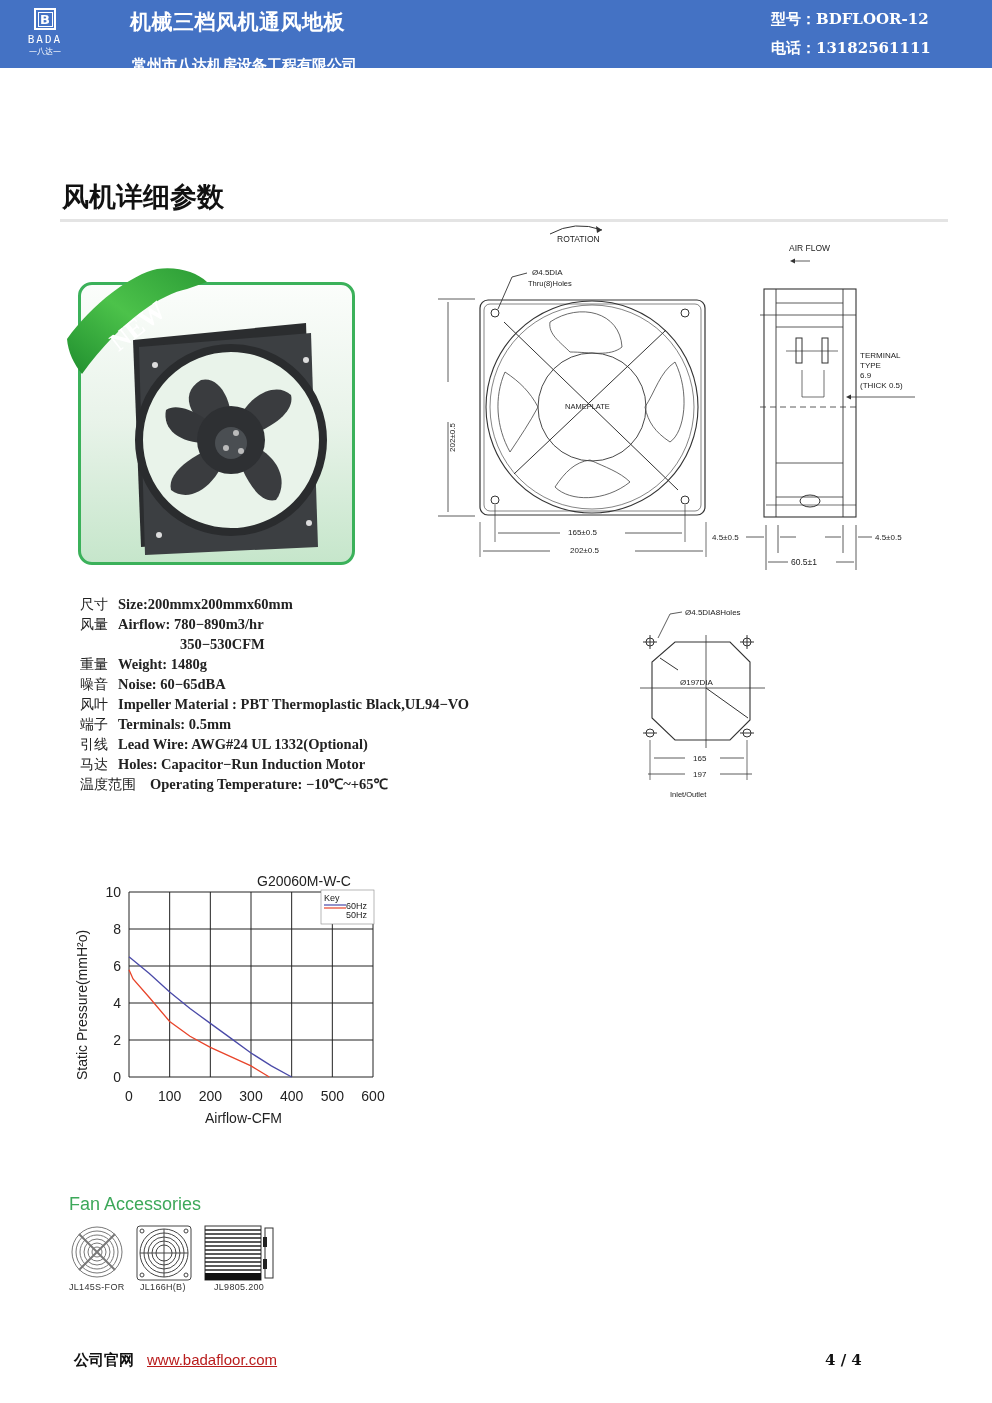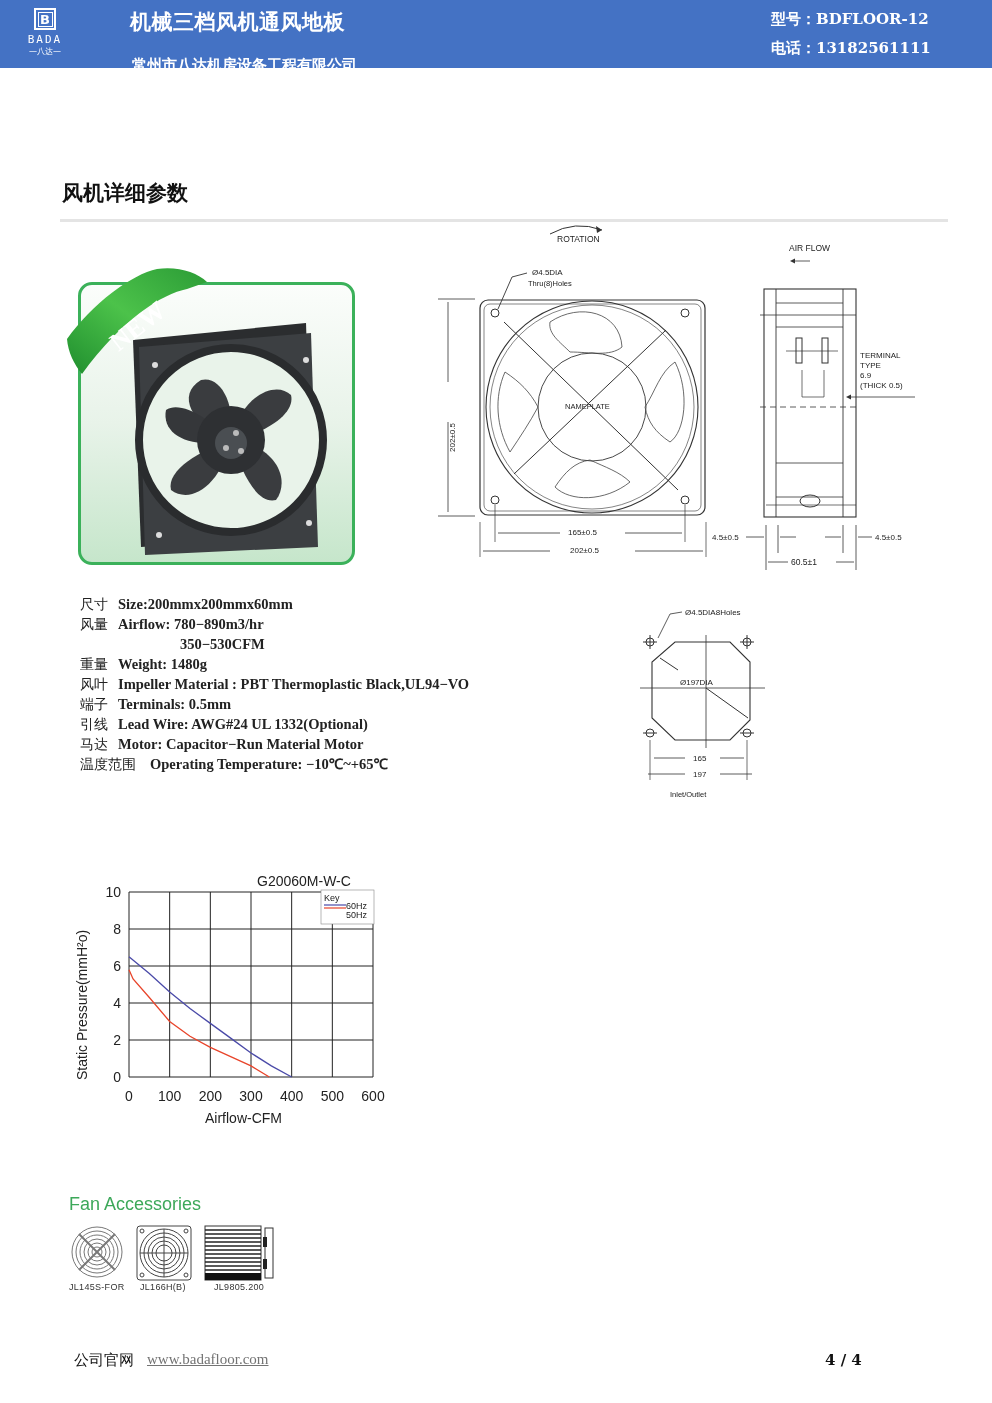--- a/index.html
+++ b/index.html
@@ -12,21 +12,21 @@
   .logo-box { width: 22px; height: 22px; margin: 0 auto; border: 2px solid #fff; display: flex; align-items: center; justify-content: center; }
   .logo-box span { font-family: "DejaVu Sans", sans-serif; font-weight: bold; font-size: 13px; line-height: 13px; border: 1.5px solid #fff; width: 15px; height: 15px; display:block; text-align:center; }
   .logo-text { font-family: "DejaVu Sans Mono", monospace; font-size: 11px; letter-spacing: 2px; margin-top: 4px; line-height: 11px; }
   .logo-sub { font-family: "DejaVu Sans", sans-serif; font-size: 8px; margin-top: 2px; line-height: 9px; }
   .hdr-title { position: absolute; left: 130px; top: 8px; font-size: 21px; font-weight: bold; font-family: "DejaVu Serif", serif; letter-spacing: 0.5px; }
   .hdr-company { position: absolute; left: 132px; top: 56px; font-size: 15px; font-weight: bold; font-family: "DejaVu Sans", sans-serif; }
   .hdr-model { position: absolute; left: 771px; top: 10px; font-size: 15px; font-weight: bold; }
   .hdr-phone { position: absolute; left: 771px; top: 39px; font-size: 15px; font-weight: bold; }
 
   
-  .section-title { position: absolute; left: 62px; top: 179px; font-size: 21px; font-weight: bold; font-family: "DejaVu Sans", sans-serif; }
+  .section-title { position: absolute; left: 62px; top: 179px; font-size: 27px; font-weight: bold; font-family: "DejaVu Sans", sans-serif; }
   .section-rule { position: absolute; left: 60px; top: 219px; width: 888px; height: 3px; background: #e4e4e4; }
 
   
   .photo-frame { position: absolute; left: 78px; top: 282px; width: 277px; height: 283px; border: 3px solid #3bb15a; border-radius: 14px; background: linear-gradient(#fbfdfb, #e8f3e9 50%, #c6e6cb); overflow: visible; }
   .photo-svg { position: absolute; left: 0; top: 0; }
 
   .drawing { position: absolute; }
   .drawing text { font-family: "Liberation Sans", sans-serif; fill: #222; }
 
   
@@ -39,22 +39,22 @@
   
   .chart { position: absolute; left: 60px; top: 865px; }
   .chart text { font-family: "Liberation Sans", sans-serif; fill: #222; }
 
   
   .acc-title { position: absolute; left: 69px; top: 1194px; font-family: "Liberation Sans", sans-serif; font-size: 18px; color: #3da85a; }
   .acc { position: absolute; top: 1225px; }
   .acc-label { position: absolute; top: 1282px; font-family: "Liberation Sans", sans-serif; font-size: 9px; color: #333; letter-spacing: 0.3px; text-align: right; }
 
   
-  .footer-label { position: absolute; left: 74px; top: 1351px; font-size: 15px; font-weight: normal; font-family: "DejaVu Sans", sans-serif; }
-  .footer-link { position: absolute; left: 147px; top: 1351px; font-size: 15px; font-family: Liberation Serif, serif; color: #737373; text-decoration: underline; }
+  .footer-label { position: absolute; left: 74px; top: 1351px; font-size: 15px; font-weight: bold; font-family: "DejaVu Sans", sans-serif; }
+  .footer-link { position: absolute; left: 147px; top: 1351px; font-size: 15px; font-family: Liberation Sans, sans-serif; color: #b91c1c; text-decoration: underline; }
   .footer-page { position: absolute; left: 825px; top: 1351px; font-size: 15px; font-weight: bold; }
 </style>
 </head>
 <body>
 
 <div class="header">
   <div class="logo">
     <div class="logo-box">
         <span>B</span>
       </div>
@@ -224,24 +224,25 @@
   <line x1="90" y1="174" x2="122" y2="174" stroke="#333" stroke-width="0.8"></line>
   <text x="63" y="177" font-size="8">197</text>
   <text x="40" y="197" font-size="7.5">Inlet/Outlet</text>
 </svg>
 
 <div class="specs">
   <div class="spec-row"><span class="spec-cn">尺寸</span><span>Size:200mmx200mmx60mm</span></div>
   <div class="spec-row"><span class="spec-cn">风量</span><span>Airflow: 780−890m3/hr</span></div>
   <div class="spec-row spec-cont"><span>350−530CFM</span></div>
   <div class="spec-row"><span class="spec-cn">重量</span><span>Weight: 1480g</span></div>
+  <div class="spec-row"><span class="spec-cn">噪音</span><span>Noise: 60−65dBA</span></div>
   <div class="spec-row"><span class="spec-cn">风叶</span><span>Impeller Material : PBT Thermoplastic Black,UL94−VO</span></div>
   <div class="spec-row"><span class="spec-cn">端子</span><span>Terminals: 0.5mm</span></div>
   <div class="spec-row"><span class="spec-cn">引线</span><span>Lead Wire: AWG#24 UL 1332(Optional)</span></div>
-  <div class="spec-row"><span class="spec-cn">马达</span><span>Motor: Capacitor−Run Material Motor</span></div>
+  <div class="spec-row"><span class="spec-cn">马达</span><span>Holes: Capacitor−Run Induction Motor</span></div>
   <div class="spec-row"><span class="spec-cn wide">温度范围</span><span>Operating Temperature: −10℃~+65℃</span></div>
 </div>
 
 <svg class="chart" id="pq-chart" width="340" height="270" viewBox="0 0 340 270">
   <text x="197" y="21" font-size="14">G20060M-W-C</text>
   <g id="grid">
       <line x1="69" y1="27" x2="69" y2="212" stroke="#222" stroke-width="1"></line>
       <line x1="109.66666666666666" y1="27" x2="109.66666666666666" y2="212" stroke="#222" stroke-width="1"></line>
       <line x1="150.33333333333331" y1="27" x2="150.33333333333331" y2="212" stroke="#222" stroke-width="1"></line>
       <line x1="191" y1="27" x2="191" y2="212" stroke="#222" stroke-width="1"></line>

